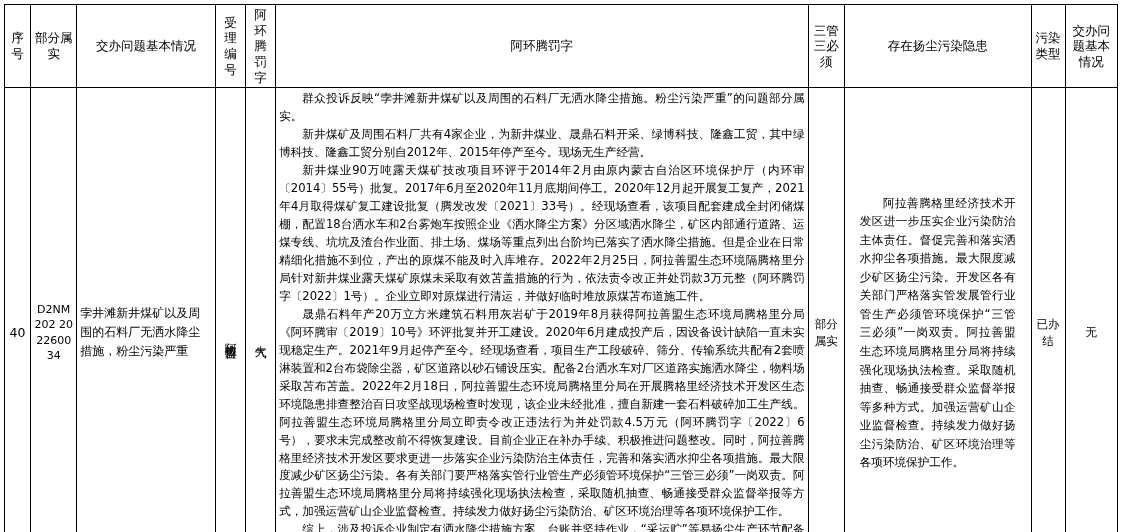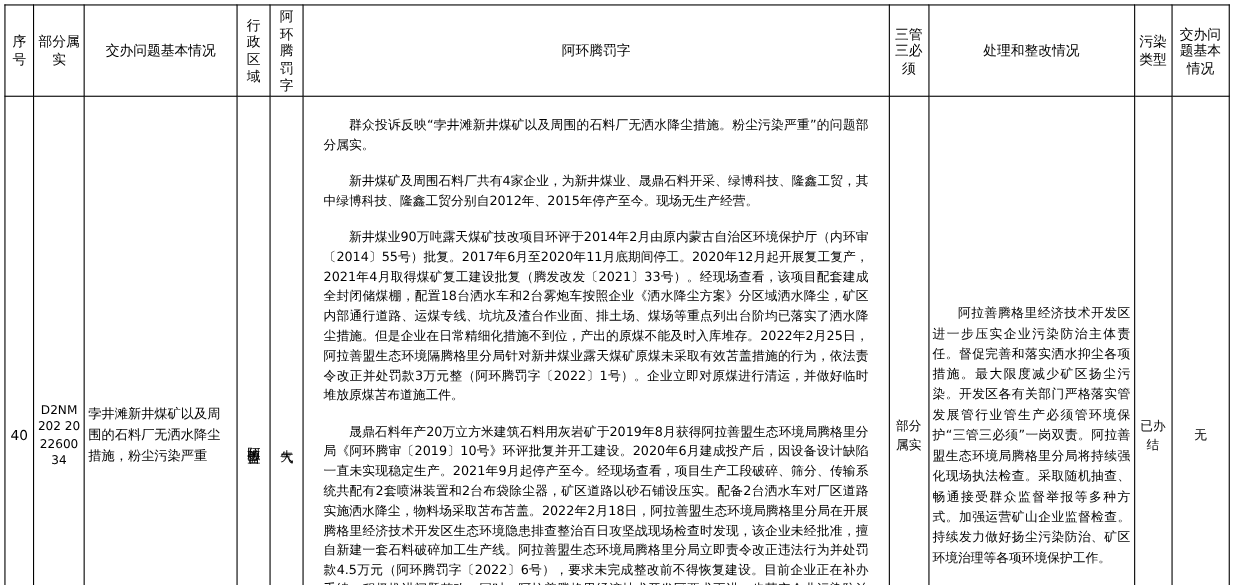--- a/index.html
+++ b/index.html
@@ -81,33 +81,33 @@
   }
   td.body-cell {
     font-size: 11.6px;
     line-height: 1.55;
     text-align: justify;
     text-justify: inter-ideograph;
     vertical-align: top;
     padding: 4px 5px;
   }
   td.body-cell p {
-    margin: 15px;
+    margin: 0;
     text-indent: 2em;
   }
   td.handle-cell {
     font-size: 11.6px;
     line-height: 1.6;
     text-align: justify;
     text-justify: inter-ideograph;
     vertical-align: middle;
     padding: 4px 5px;
   }
   td.handle-cell p {
-    margin: 0;
+    margin: 12px;
     text-indent: 2em;
   }
   td.small-center {
     text-align: center;
     font-size: 11.5px;
     line-height: 1.45;
   }
 </style>
 </head>
 <body>
@@ -124,25 +124,25 @@
       <col class="c-istrue">
       <col class="c-handle">
       <col class="c-closed">
       <col class="c-resp">
     </colgroup>
     <thead>
       <tr>
         <th>序号</th>
         <th>部分属实</th>
         <th>交办问题基本情况</th>
-        <th>行政区域</th>
+        <th>受理编号</th>
         <th>阿环腾罚字</th>
         <th>阿环腾罚字</th>
         <th>三管三必须</th>
-        <th>处理和整改情况</th>
+        <th>存在扬尘污染隐患</th>
         <th>污染类型</th>
         <th>交办问题基本情况</th>
       </tr>
     </thead>
     <tbody>
       <tr>
         <td class="seq-cell">40</td>
         <td class="code-cell">D2NM202 2022600 34</td>
         <td class="basic-cell">孛井滩新井煤矿以及周围的石料厂无洒水降尘措施，粉尘污染严重</td>
         <td class="vcell">

